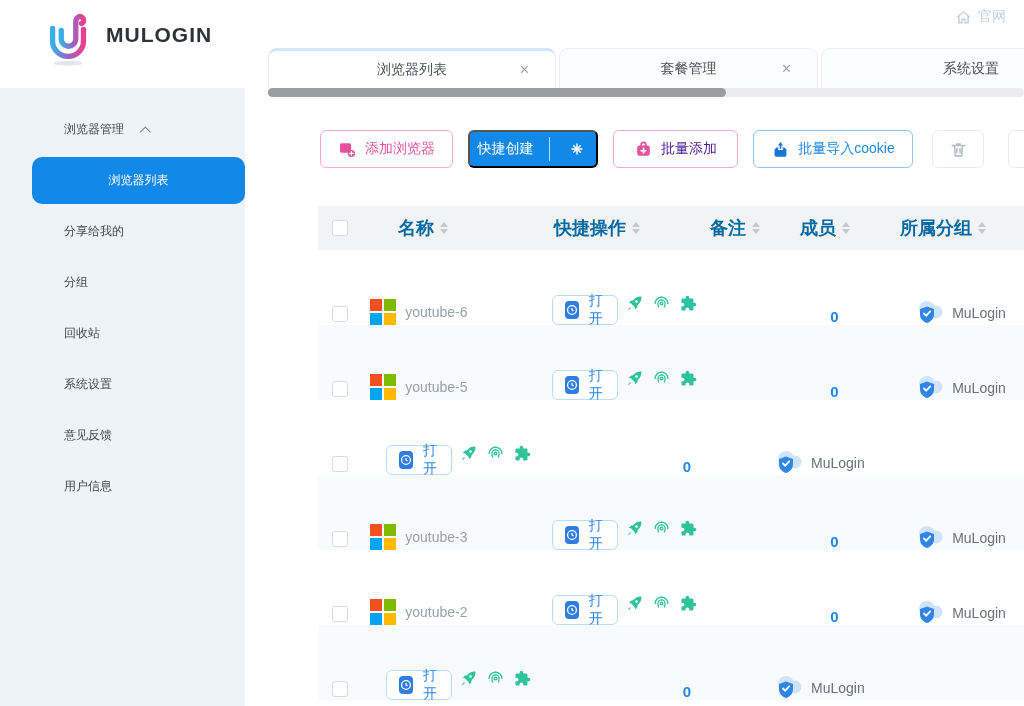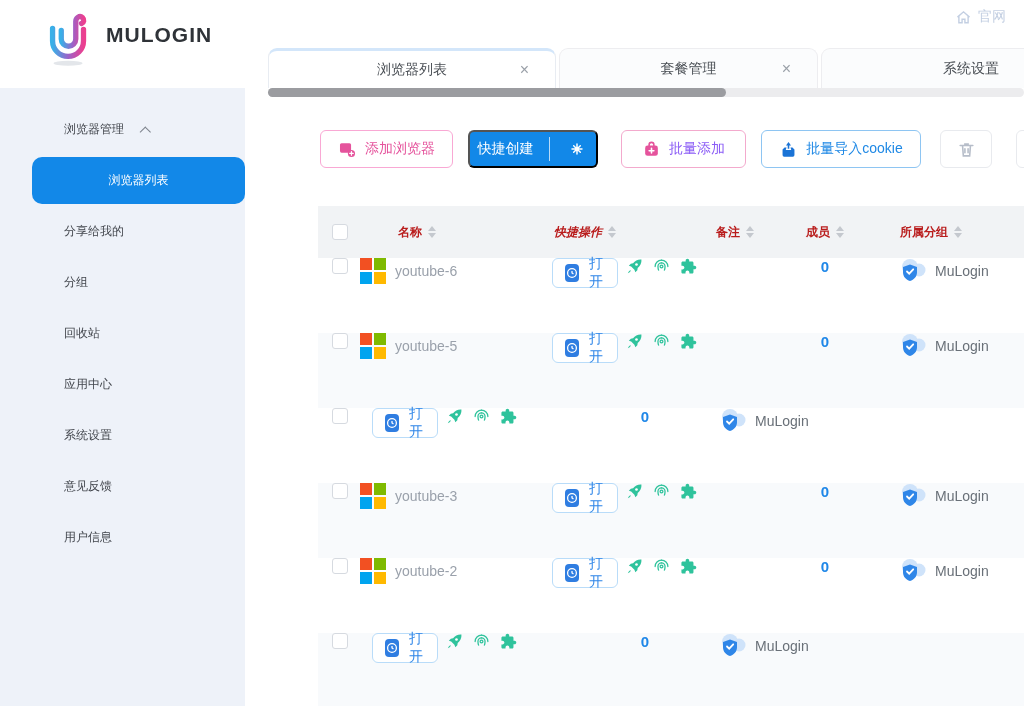--- a/index.html
+++ b/index.html
@@ -35,45 +35,45 @@
   .tab-close { position:absolute; right:26px; top:50%; transform:translateY(-50%);
                color:#9aa0a8; font-size:16px; line-height:1; cursor:pointer; }
   .hscroll-track { position:absolute; left:0; top:40px; width:756px; height:9px; background:#ececee; border-radius:5px; }
   .hscroll-thumb { position:absolute; left:0; top:0; width:458px; height:9px; background:#9b9ca0; border-radius:5px; cursor:grab; }
   
   .toolbar { position:absolute; left:52px; top:82px; display:flex; align-items:center; }
   .btn { height:38px; display:inline-flex; align-items:center; justify-content:center; gap:8px;
          border-radius:6px; font-size:14px; background:#fff; cursor:pointer; padding:0 14px; }
   .btn svg { width:19px; height:19px; flex:0 0 auto; }
   .btn-pink { border:1px solid #f9a8d4; color:#e5539c; width:133px; }
-  .btn-pink2 { border:1px solid #f3aacd; color:#8b5cf6; width:125px; margin-left:23px; }
+  .btn-pink2 { border:1px solid #f3aacd; color:#4c1d95; width:125px; margin-left:15px; }
   .btn-blue-split { background:#1288e8; color:#fff; width:130px; margin-left:15px; padding:0; overflow:hidden; }
   .split-main { flex:1; text-align:center; font-size:14px; }
   .split-div { width:1px; height:24px; background:rgba(255,255,255,.7); }
   .split-extra { width:38px; display:flex; align-items:center; justify-content:center; }
   .split-extra svg { width:16px; height:16px; }
   .btn-blue-outline { border:1px solid #8ec5f2; color:#1e88e5; width:160px; margin-left:15px; }
   .btn-icon { width:52px; margin-left:19px; border:1px solid #e8eaee; }
   .btn-more { width:60px; margin-left:24px; border:1px solid #e8eaee; justify-content:flex-start; padding-left:12px; }
   
   .table { position:absolute; left:50px; top:158px; width:706px; }
-  .thead { display:flex; align-items:center; height:52px; background:#f1f3f5; font-size:12px; font-weight:700; color:#b91c1c; }
+  .thead { display:flex; align-items:center; height:44px; background:#f1f3f5; font-size:18px; font-weight:700; color:#0369a1; }
   .th { display:flex; align-items:center; }
   .th[data-col="check"]  { width:42px; padding-left:14px; }
   .th[data-col="name"]   { width:180px; padding-left:38px; }
-  .th[data-col="ops"]    { width:150px; padding-left:14px;font-style:italic; }
+  .th[data-col="ops"]    { width:150px; padding-left:14px; }
   .th[data-col="note"]   { width:90px; justify-content:center; }
   .th[data-col="member"] { width:90px; justify-content:center; }
   .th[data-col="group"]  { width:154px; padding-left:30px; }
   .sort { display:inline-flex; flex-direction:column; gap:2px; margin-left:6px; cursor:pointer; }
   .sort i { width:0; height:0; border-left:4px solid transparent; border-right:4px solid transparent; display:block; }
   .sort .u { border-bottom:5px solid #c4c8ce; }
   .sort .d { border-top:5px solid #c4c8ce; }
   .cb { width:16px; height:16px; background:#fff; border:1px solid #d6dae0; border-radius:3px; display:inline-block; cursor:pointer; }
-  .trow { display:flex; align-items:flex-start; height:75px; font-size:14px; }
+  .trow { display:flex; align-items:flex-end; height:75px; font-size:14px;gap:14px; }
   .trow:nth-child(even) { background:#f8fafc; }
   .td-check { width:42px; padding-left:14px; }
   .td-name { width:180px; display:flex; align-items:center; gap:9px; }
   .ms-logo { width:26px; height:26px; display:grid; grid-template-columns:1fr 1fr; grid-template-rows:1fr 1fr; gap:2px; }
   .ms-logo b { display:block; }
   .ms-1{background:#f25022;} .ms-2{background:#7fba00;} .ms-3{background:#00a4ef;} .ms-4{background:#ffb900;}
   .browser-name { color:#9aa1ab; }
   .td-ops { width:150px; padding-left:12px; display:flex; flex-direction:row; align-items:flex-start; gap:6px; }
   .open-btn { display:inline-flex; align-items:center; gap:8px; height:30px; padding:0 12px;
               border:1px solid #b9dcf9; border-radius:6px; background:#fff; color:#2f86e8; font-size:14px; cursor:pointer; }
@@ -135,24 +135,20 @@
       <span>分组</span>
 
     </div>
 
     <div class="side-item">
       <span>回收站</span>
 
     </div>
 
 
-    <div class="side-item">
-      <span>应用中心</span>
-
-    </div>
 
 
     <div class="side-item">
       <span>系统设置</span>
 
     </div>
 
     <div class="side-item">
       <span>意见反馈</span>
 

